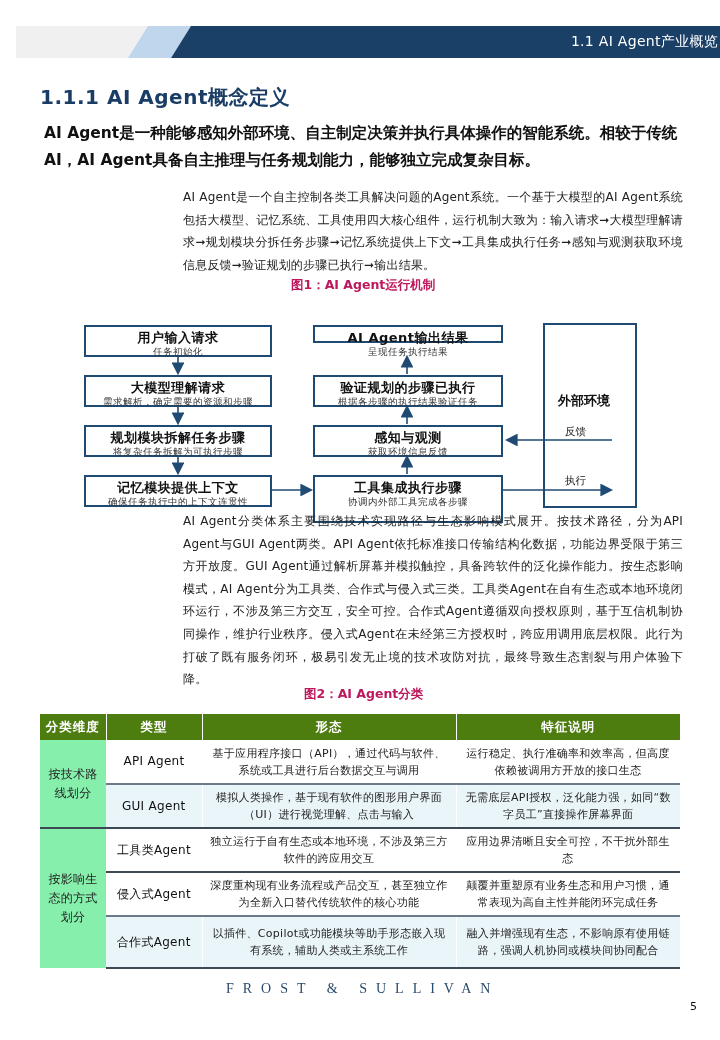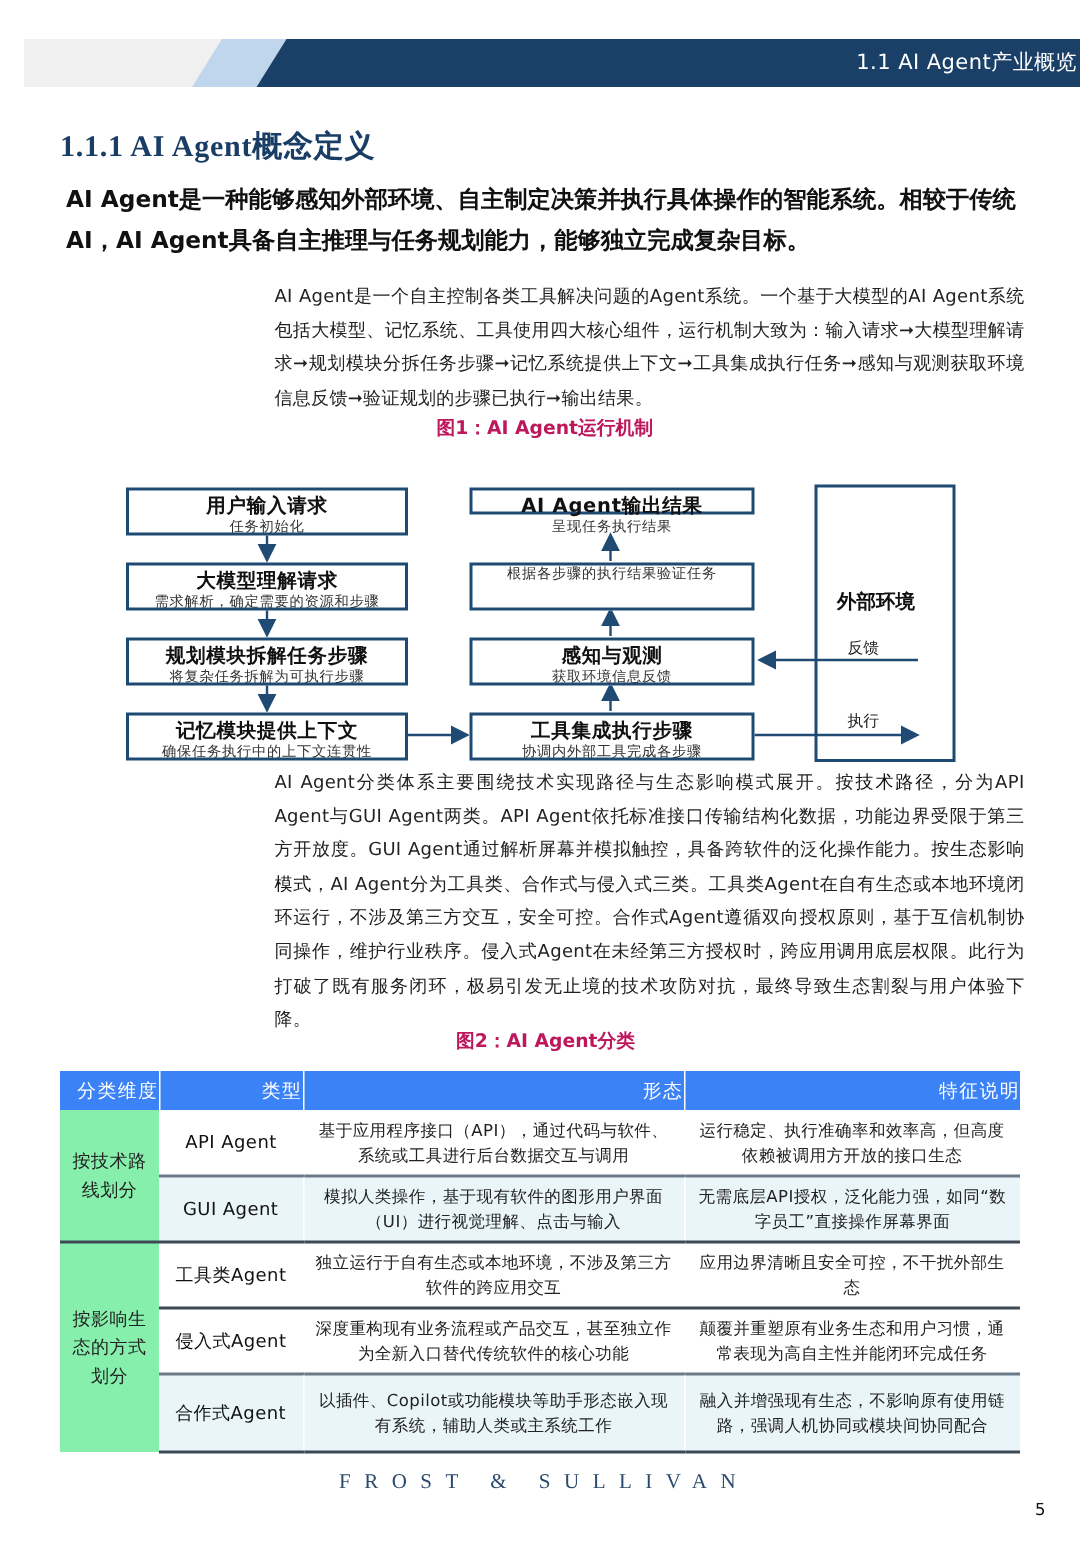--- a/index.html
+++ b/index.html
@@ -5,21 +5,21 @@
   * { box-sizing: border-box; margin: 0; padding: 0; }
   html, body { width: 720px; height: 1040px; background: #ffffff; overflow: hidden; }
   body { position: relative; font-family: "DejaVu Sans", "Liberation Sans", sans-serif; color: #111; }
 
   
   .hdr { position: absolute; left: 16px; top: 26px; width: 720px; height: 32px; }
   .hdr .grey { position: absolute; left: 0; top: 0; width: 180px; height: 32px; background: #f0f0f0; }
   .hdr svg { position: absolute; left: 0; top: 0; }
   .hdr-title { position: absolute; right: 18px; top: 7px; color: #ffffff; font-size: 14px; letter-spacing: 0.3px; }
 
-  .sec-title { position: absolute; left: 40px; top: 84px; font-size: 20px; color: #1a3d66; font-weight: bold; letter-spacing: 0.5px; font-family: Liberation Serif, serif; }
+  .sec-title { position: absolute; left: 40px; top: 84px; font-size: 20px; color: #1a3d66; font-weight: bold; letter-spacing: 0.5px; }
   .lead { position: absolute; left: 44px; top: 120px; width: 640px; font-size: 15.5px; font-weight: bold; line-height: 27px; color: #111; }
 
   .para { position: absolute; left: 183px; width: 500px; font-size: 12px; line-height: 22.5px; color: #222; text-align: justify; letter-spacing: 0.2px; }
   .p1 { top: 186px; }
   .p2 { top: 510px; line-height: 22.6px; }
   .para b { font-weight: normal; color: #111; }
 
   .fig-cap { position: absolute; font-size: 12.5px; font-weight: bold; color: #be185d; }
   .cap1 { left: 291px; top: 277px; }
   .cap2 { left: 304px; top: 686px; }
@@ -28,21 +28,21 @@
   .diagram { position: absolute; left: 0; top: 12px; width: 720px; height: 1040px; pointer-events: none; }
   .box { position: absolute; border: 2px solid #1f4a73; background: #fff; text-align: center; pointer-events: auto; }
   .box .t { display: block; font-size: 13px; font-weight: bold; color: #111; line-height: 17px; margin-top: 2px; letter-spacing: 0.5px; }
   .box .s { display: block; font-size: 9.5px; color: #333; line-height: 12px; letter-spacing: 0.5px; }
   .env { position: absolute; left: 543px; top: 311px; width: 94px; height: 185px; border: 2px solid #1f4a73; pointer-events: auto; }
   .env-title { position: absolute; left: 558px; top: 380px; font-size: 13px; font-weight: bold; }
   .lbl-small { position: absolute; font-size: 10.5px; color: #222; }
 
   
   .tbl { position: absolute; left: 40px; top: 714px; width: 640px; border-collapse: collapse; font-size: 11px; }
-  .tbl th { background: #3b82f6; color: #fff; font-weight: normal; font-size: 12.5px; height: 26px; text-align: right; border-right: 1px solid #ffffff; letter-spacing: 1px; }
+  .tbl th { background: #4d7c0f; color: #fff; font-weight: bold; font-size: 12.5px; height: 26px; text-align: center; border-right: 1px solid #ffffff; letter-spacing: 1px; }
   .tbl th:last-child { border-right: none; }
   .tbl td { text-align: center; vertical-align: middle; color: #222; line-height: 17px; padding: 4px 6px; letter-spacing: 0.3px; }
   .tbl td.type { font-size: 12px; color: #111; }
   .tbl td.dim { font-size: 12px; color: #222; line-height: 19px; background: #86efac; }
   .tbl tr.shade td.sh { background: #eaf5fa; }
   .tbl tr.sep td.sh { border-top: 2px solid #6a7a88; }
   .tbl tr.grp td { border-top: 2px solid #3d4a55; }
   .tbl tr.last td { border-bottom: 2px solid #3d4a55; }
   .tbl td.vl { border-right: 1px solid #ffffff; }
 
@@ -108,27 +108,28 @@
   <div class="box" style="left:84px;top:463px;width:188px;height:32px;">
     <span class="t">记忆模块提供上下文</span>
     <span class="s">确保任务执行中的上下文连贯性</span>
   </div>
 
   <div class="box" style="left:313px;top:313px;width:190px;height:18px;">
     <span class="t">AI Agent输出结果</span>
     <span class="s">呈现任务执行结果</span>
   </div>
   <div class="box" style="left:313px;top:363px;width:190px;height:32px;">
+    <span class="t">验证规划的步骤已执行</span>
     <span class="s">根据各步骤的执行结果验证任务</span>
   </div>
   <div class="box" style="left:313px;top:413px;width:190px;height:32px;">
     <span class="t">感知与观测</span>
     <span class="s">获取环境信息反馈</span>
   </div>
-  <div class="box" style="left:313px;top:463px;width:190px;height:32px;">
+  <div class="box" style="left:313px;top:463px;width:190px;height:48px;">
     <span class="t">工具集成执行步骤</span>
     <span class="s">协调内外部工具完成各步骤</span>
   </div>
 
   <div class="env"></div>
   <div class="env-title">外部环境</div>
   <div class="lbl-small" style="left:565px;top:413px;">反馈</div>
   <div class="lbl-small" style="left:565px;top:462px;">执行</div>
 </div>
 

